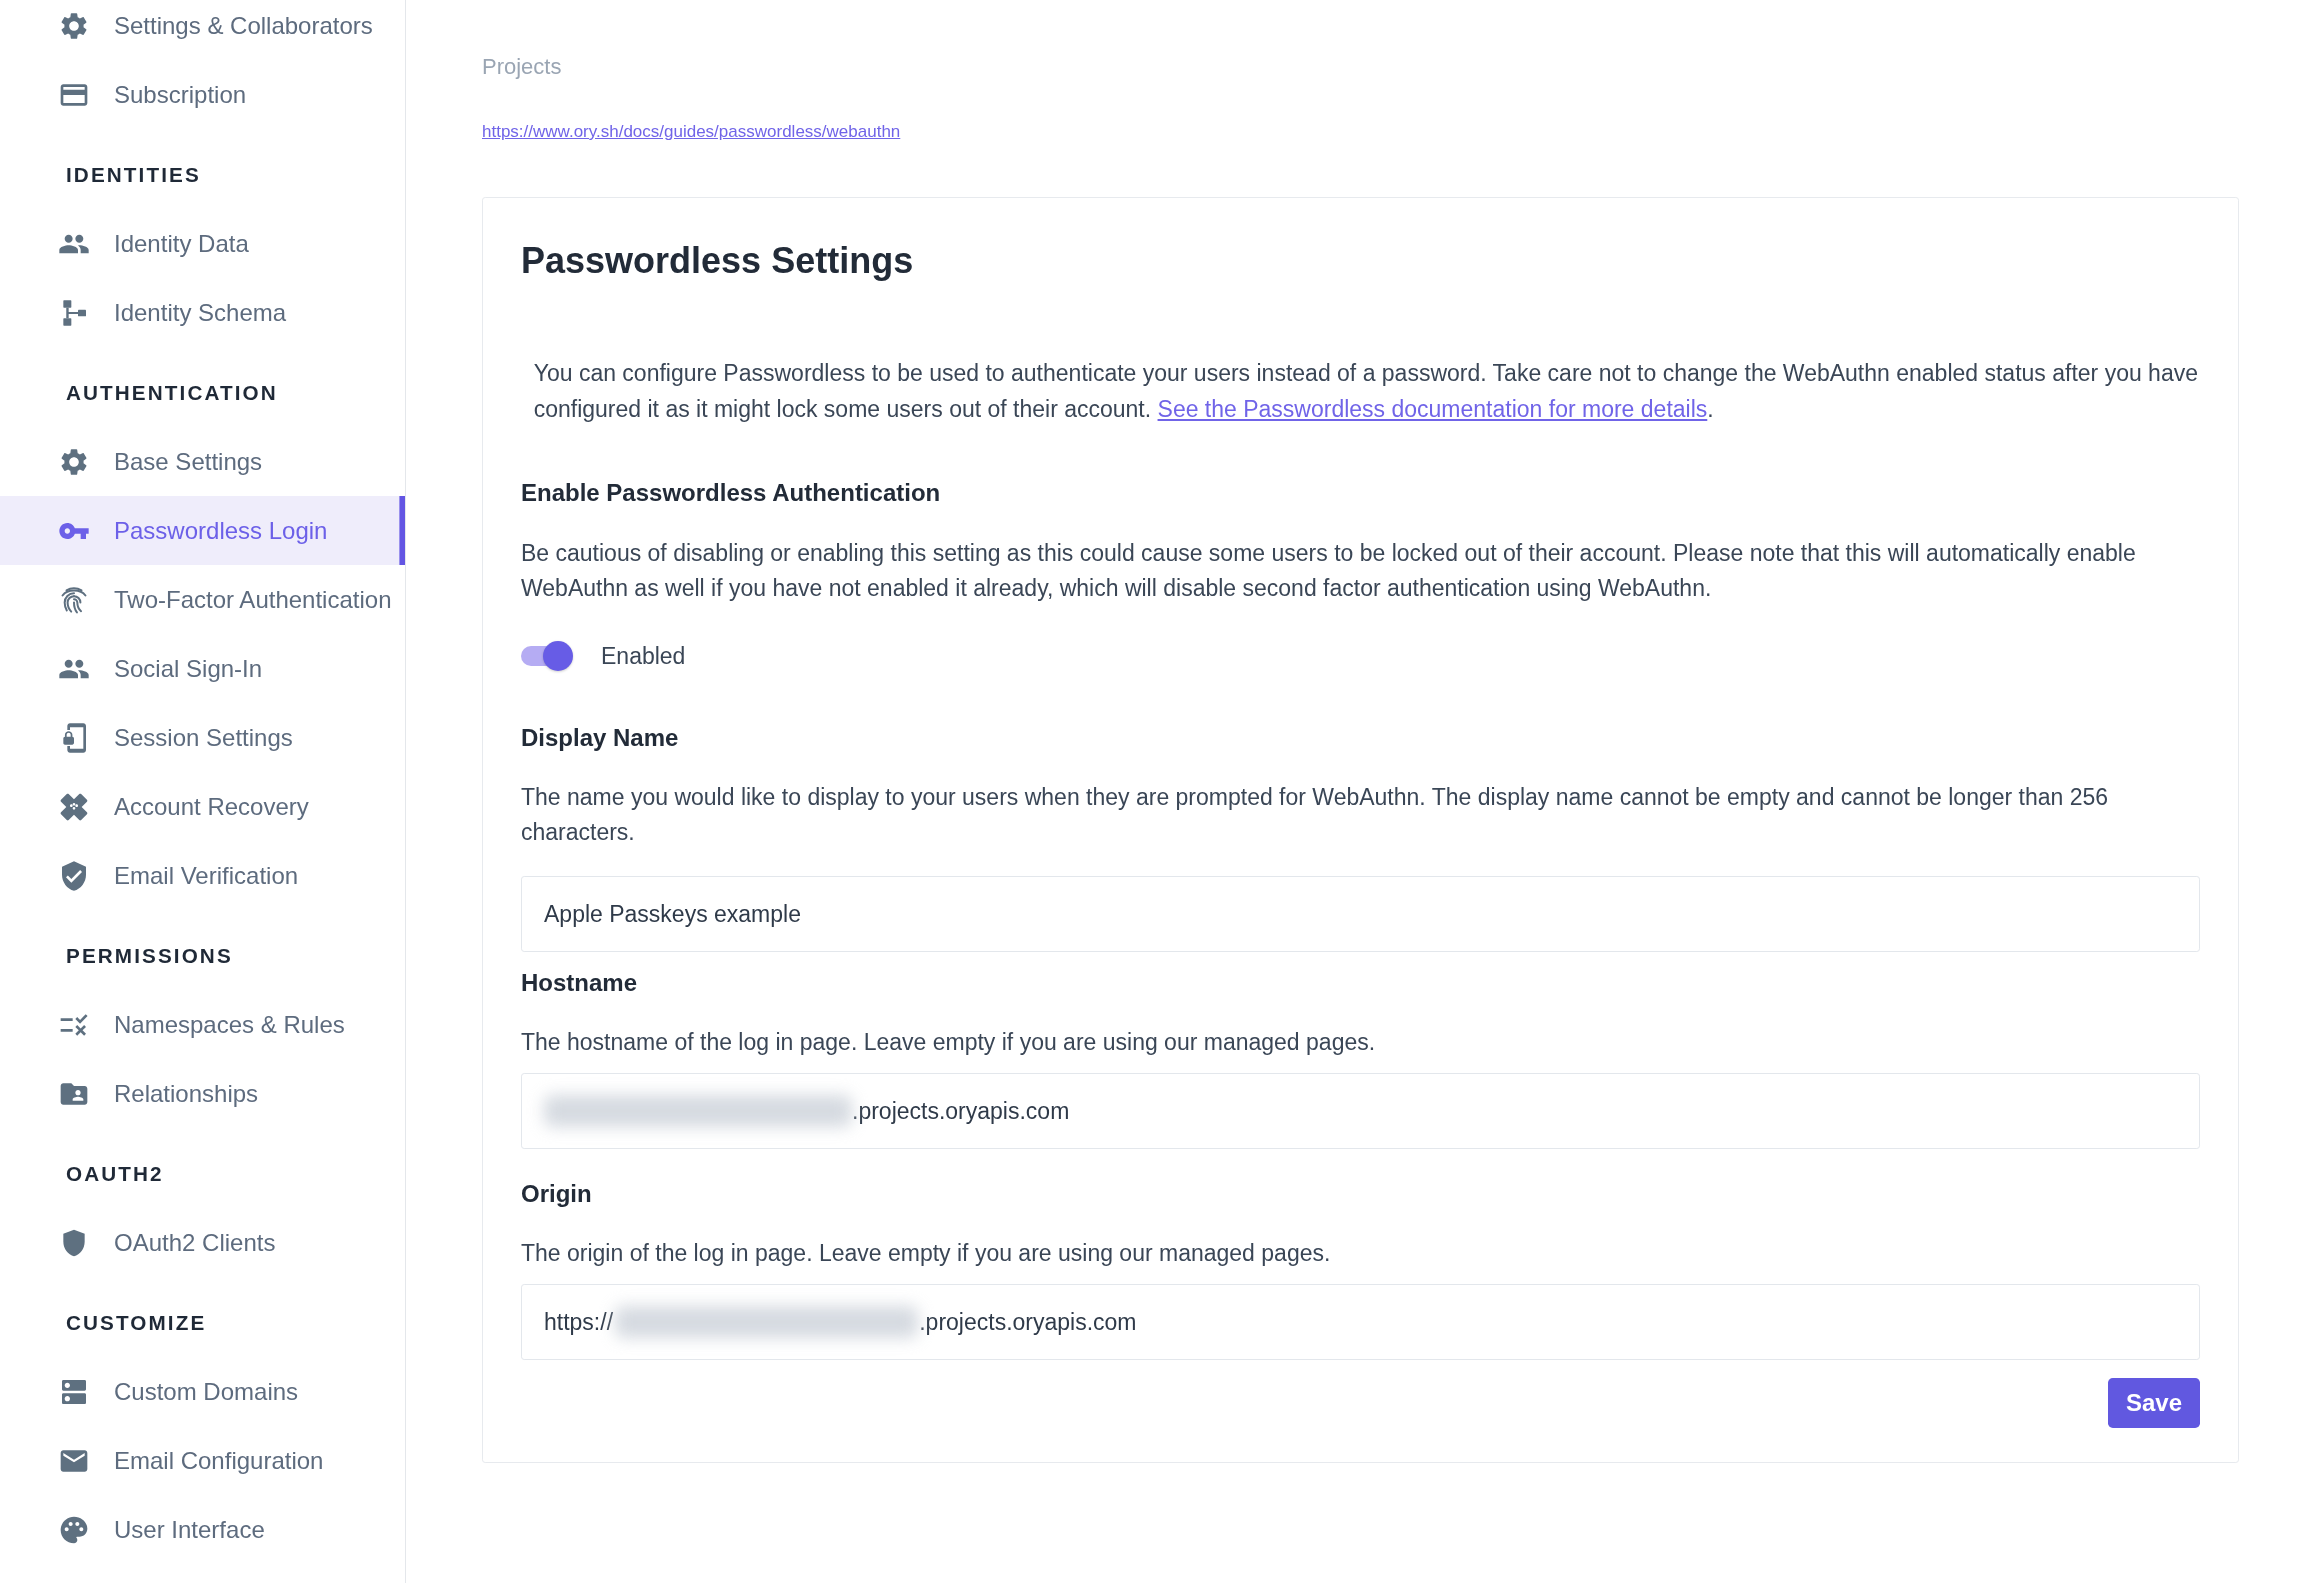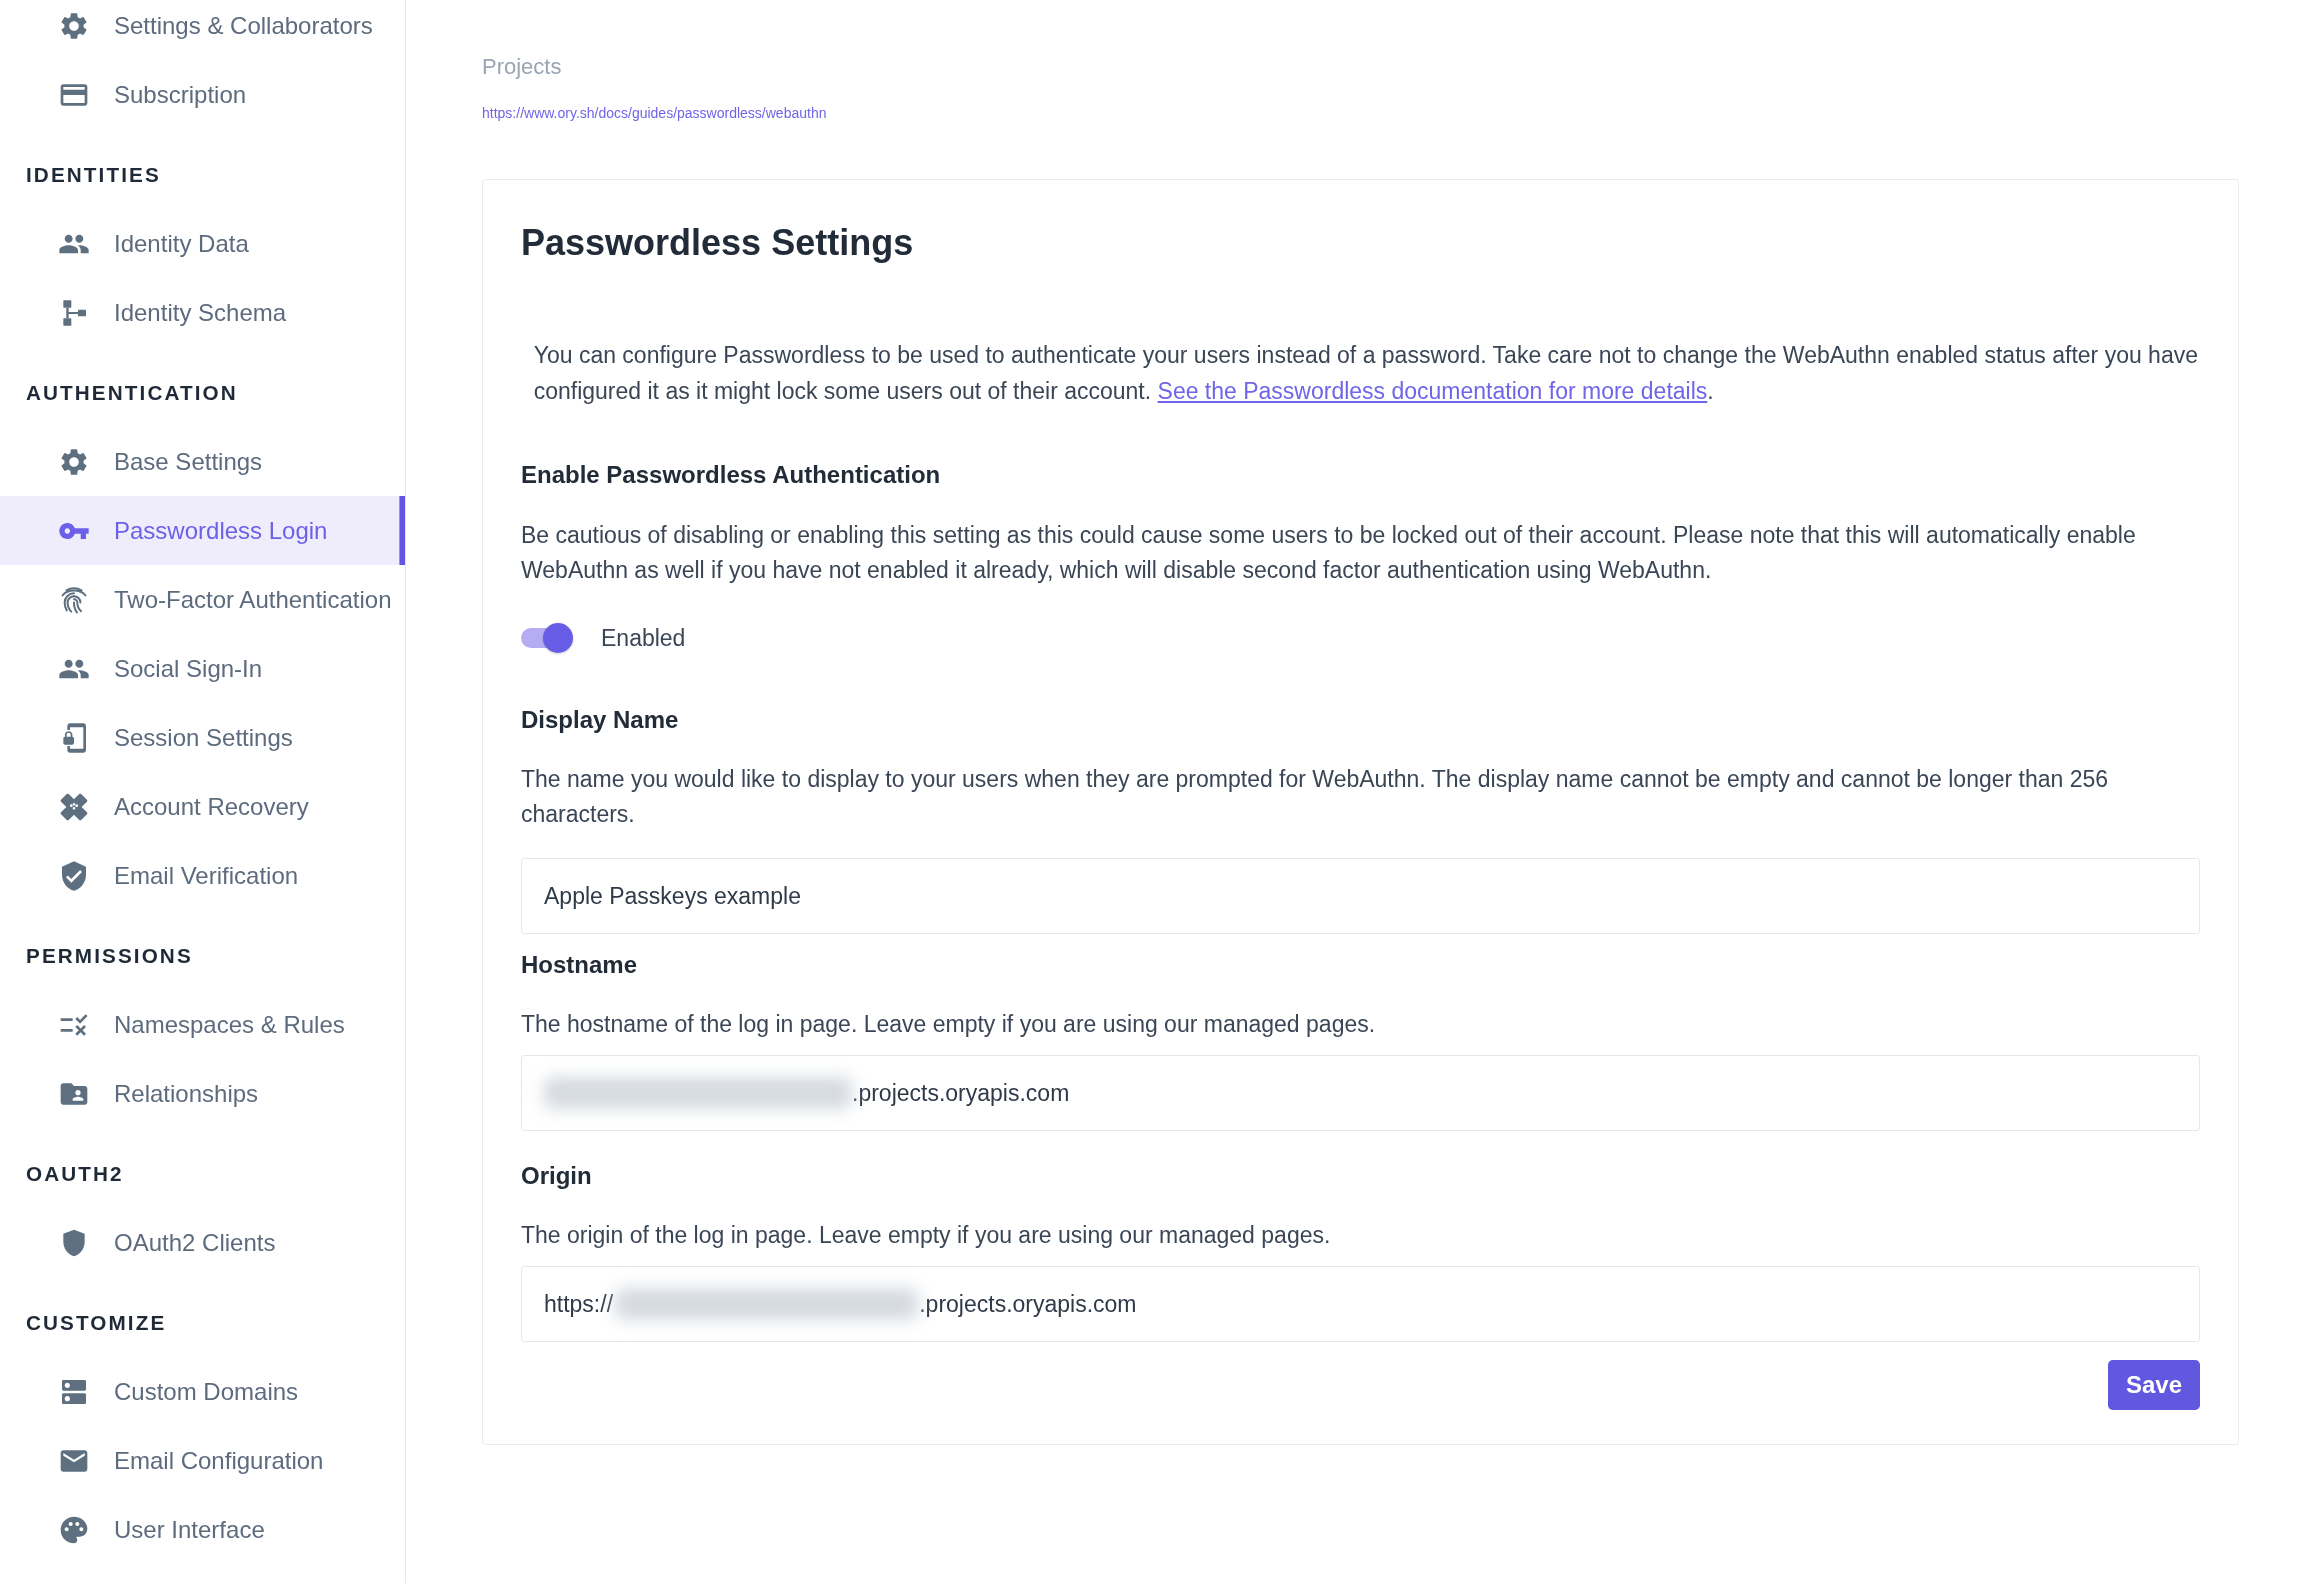--- a/index.html
+++ b/index.html
@@ -27,31 +27,31 @@
     display:flex;align-items:center;height:69px;padding-left:58px;gap:24px;
     color:var(--sidebar-text);cursor:pointer;
   }
   .nav-item .nav-icon{width:32px;height:32px;color:var(--sidebar-icon);flex:0 0 32px;}
   .nav-item .nav-icon svg{width:32px;height:32px;display:block;}
   .nav-item .nav-label{font-size:24px;line-height:29px;white-space:nowrap;}
   .nav-item.active{background:var(--active-bg);box-shadow:inset -5.6px 0 0 var(--active-bar);}
   .nav-item.active .nav-label{color:var(--active-text);}
   .nav-item.active .nav-icon{color:var(--active-text);}
   .nav-section{
-    display:flex;align-items:center;height:69px;margin-top:11px;padding-left:26px;
+    display:flex;align-items:center;height:69px;margin-top:11px;padding-left:66px;
     font-size:20.7px;font-weight:700;letter-spacing:2.1px;color:var(--section-text);
     text-transform:uppercase;white-space:nowrap;
   }
 
   
   .main{flex:1;padding:29px 80px 0 76px;}
   .page-title{margin:0;font-size:37px;line-height:43px;font-weight:700;color:var(--heading);}
   .breadcrumb{margin-top:24px;font-size:22px;line-height:27px;color:var(--muted);}
-  .doc-link{display:inline-block;margin-top:20px;font-size:14px;line-height:27px;
-    color:var(--link);cursor:pointer;}
+  .doc-link{display:inline-block;margin-top:38px;font-size:17px;line-height:27px;
+    color:var(--link);text-decoration:underline;cursor:pointer;}
 
   .card{
     margin-top:52px;background:#fff;border:1.6px solid var(--card-border);
     border-radius:3.2px;padding:40px 38px 34px 38px;
   }
   .card-title{margin:0;font-size:36px;line-height:45px;font-weight:700;color:var(--heading);}
   .intro{margin:72px 0 0 12.7px;font-size:23px;line-height:36px;max-width:1667px;color:var(--body);}
   .intro a{color:var(--link);text-decoration:underline;cursor:pointer;text-align:right;}
   .field-h{margin:0;font-size:24px;line-height:29px;font-weight:700;color:var(--heading);}
   .field-d{margin:0;font-size:23px;line-height:35px;color:var(--body);}

